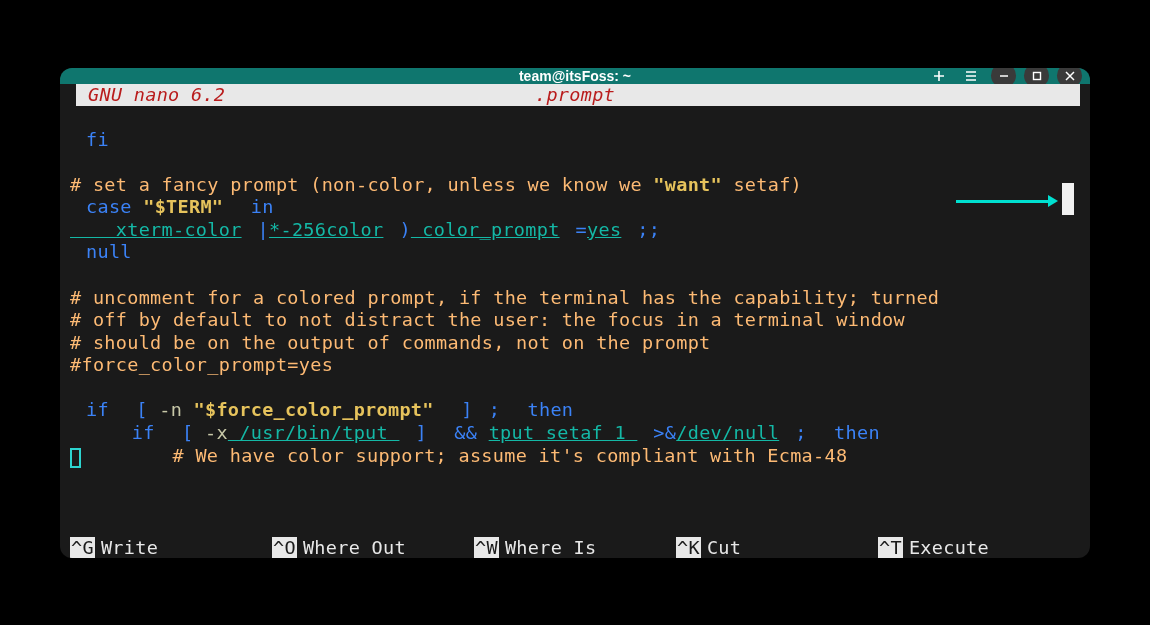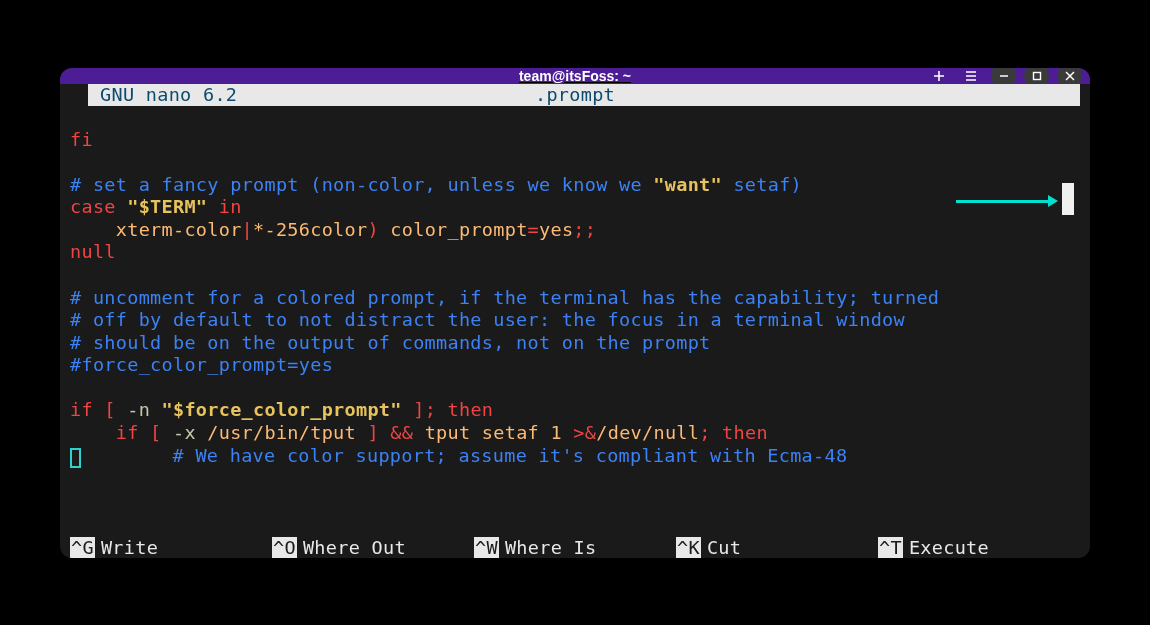--- a/index.html
+++ b/index.html
@@ -20,22 +20,21 @@
       overflow: hidden;
       display: flex;
       flex-direction: column;
     }
     .titlebar {
       height: 38px;
       display: flex;
       align-items: center;
       justify-content: center;
       position: relative;
-      background: #4c1d95;
-      text-decoration: underline;
+      background: #0f766e;
     }
     .title {
       color: #fff;
       font-size: 14px;
       font-weight: 600;
       font-family: sans-serif;
     }
     .window-controls {
       position: absolute;
       right: 8px;
@@ -64,44 +63,45 @@
     .terminal-body {
       flex: 1;
       padding: 0 10px 8px 10px;
       font-size: 18.5px;
       line-height: 1.22;
       position: relative;
       letter-spacing: 0.3px;
     }
     .nano-header {
       background: #e8e8e8;
-      color: #0c4a6e;
-      display: flex;
-      margin-left: 18px;
+      color: #b91c1c;
+      display: flex;
+      margin-left: 6px;
       margin-right: 0;
+      font-style: italic;
     }
     .nano-header .app {
       padding-left: 12px;
       flex: 0 0 auto;
     }
     .nano-header .file {
       position: absolute;
       left: 50%;
       transform: translateX(-50%);
     }
     .nano-header .spacer { flex: 1; }
     .editor-content {
       color: #d0d0d0;
       white-space: pre;
       position: relative;
     }
-    .cyan { color: #3b82f6; }
+    .cyan { color: #fdba74; }
     .yellow { color: #e6c35c; font-weight: bold; }
-    .green { color: #ef4444; }
-    .white { color: #fdba74; }
+    .green { color: #3b82f6; margin-left: 16px; }
+    .white { color: #14b8a6; text-decoration: underline; }
     .dim-yellow { color: #c8c8a8; }
     .arrow {
       position: absolute;
       right: 22px;
       top: 89px;
       color: #00e0d0;
       display: flex;
       align-items: center;
     }
     .arrow-line {

